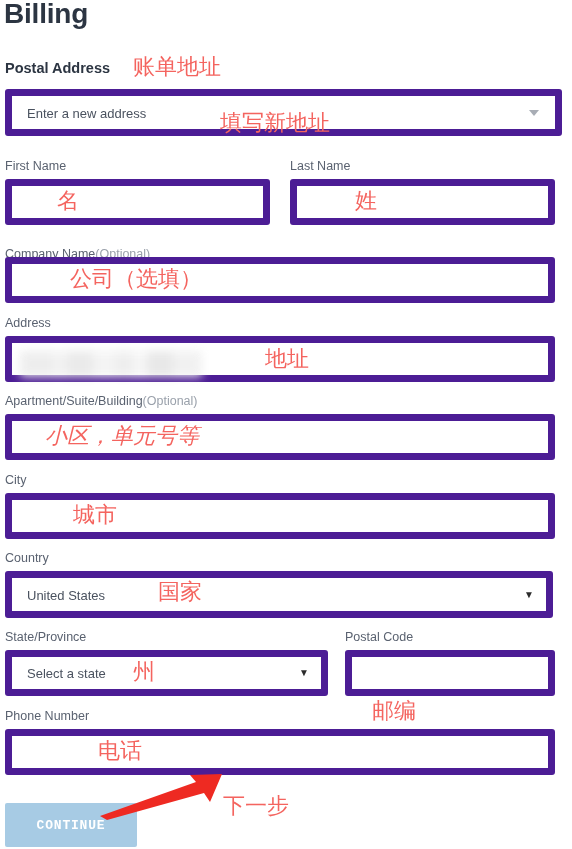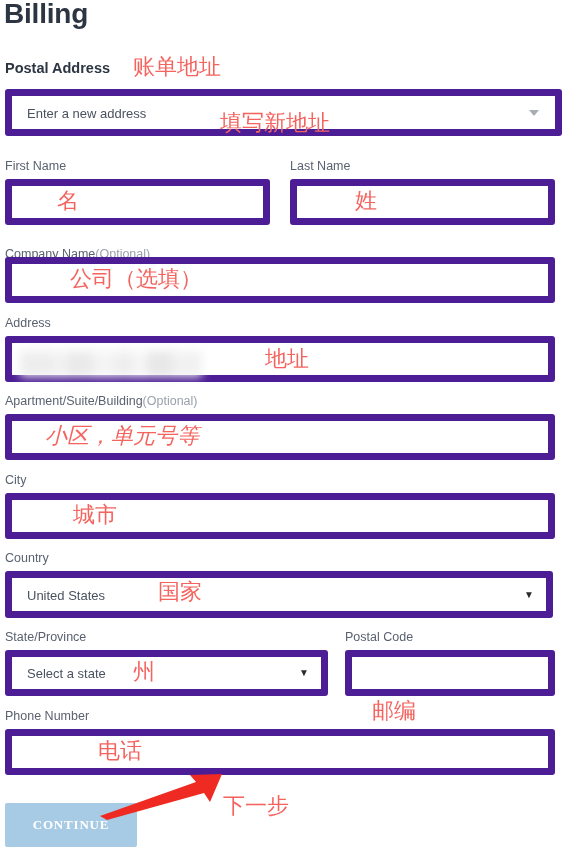--- a/index.html
+++ b/index.html
@@ -119,21 +119,21 @@
     top: 803px;
     width: 132px;
     height: 44px;
     background: #a7cbe4;
     border: none;
     border-radius: 2px;
     color: #ffffff;
     font-size: 13px;
     font-weight: bold;
     letter-spacing: 0.8px;
-    font-family: Liberation Serif, serif;
+    font-family: Liberation Mono, monospace;
     cursor: pointer;
     padding: 4px;
   }
 
   
   .annotation {
     position: absolute;
     color: #f4645f;
     font-family: "Liberation Serif", serif;
     font-size: 22px;

